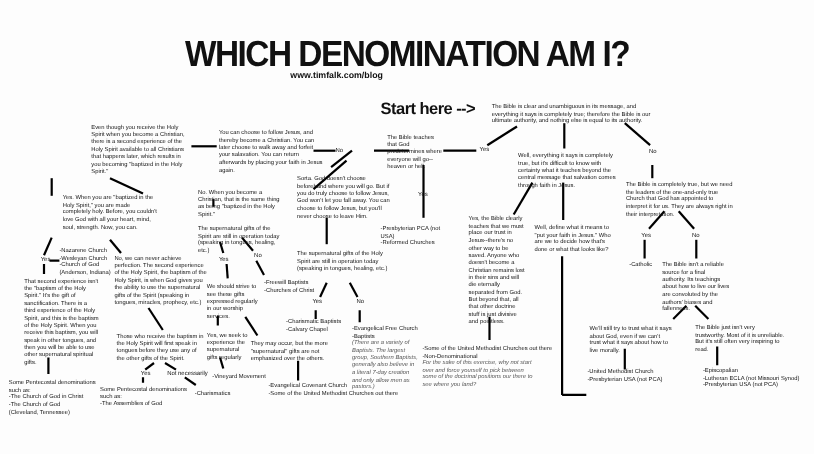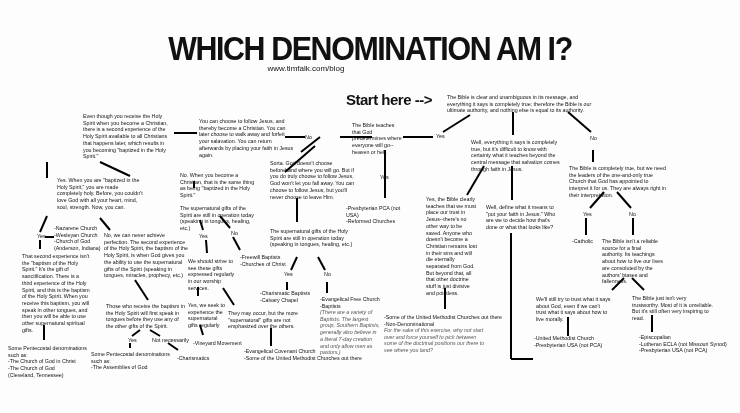--- a/index.html
+++ b/index.html
@@ -1,18 +1,18 @@
 <!DOCTYPE html>
 <html><head>
 <meta charset="utf-8">
 <style>
   html,body{margin:0;padding:0;background:#fdfdfd;}
   body{width:740px;height:413px;position:relative;overflow:hidden;font-family:"Liberation Sans",sans-serif;color:#111;}
   .title{position:absolute;left:0;width:740px;top:30px;text-align:center;font-weight:bold;font-size:33px;letter-spacing:-1.5px;transform:scaleX(0.92);}
-  .url{position:absolute;left:0;width:612px;top:64px;text-align:center;font-weight:normal;font-size:8px;}
+  .url{position:absolute;left:0;width:612px;top:64px;text-align:center;font-weight:bold;font-size:8px;}
   .start{position:absolute;left:346px;top:91px;font-weight:bold;font-size:15px;letter-spacing:-0.5px;}
   .node{position:absolute;font-size:5.3px;line-height:6.7px;}
   .node.it{font-style:italic;color:#555;}
   .lbl{position:absolute;font-size:5.4px;}
   svg.lines{position:absolute;left:0;top:0;}
   svg.lines line{stroke:#000;stroke-width:2;}
 </style>
 </head>
 <body>
 

